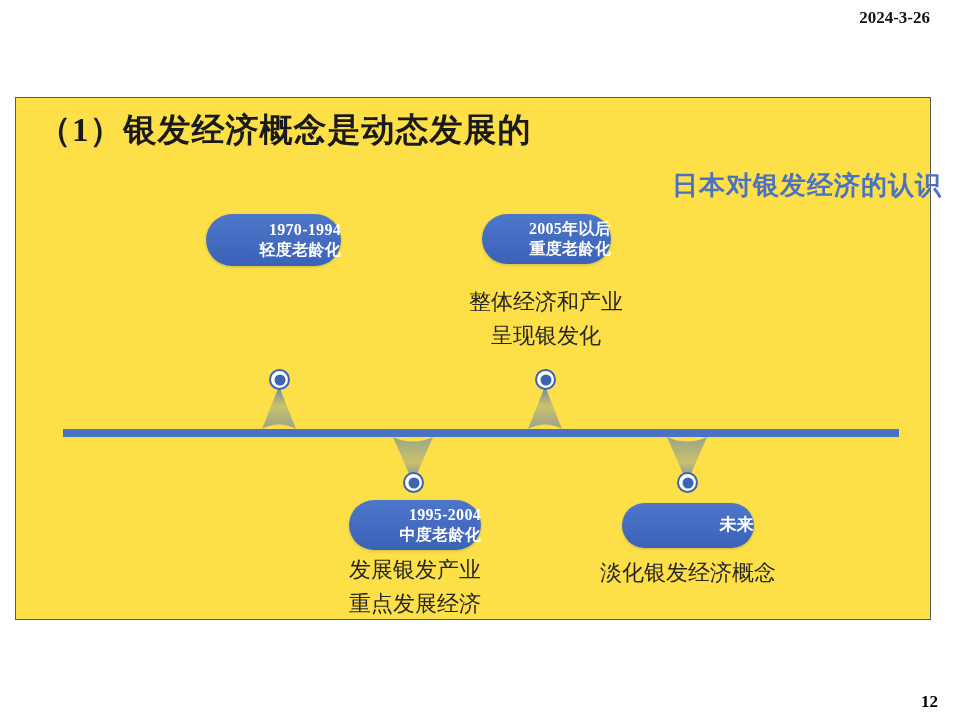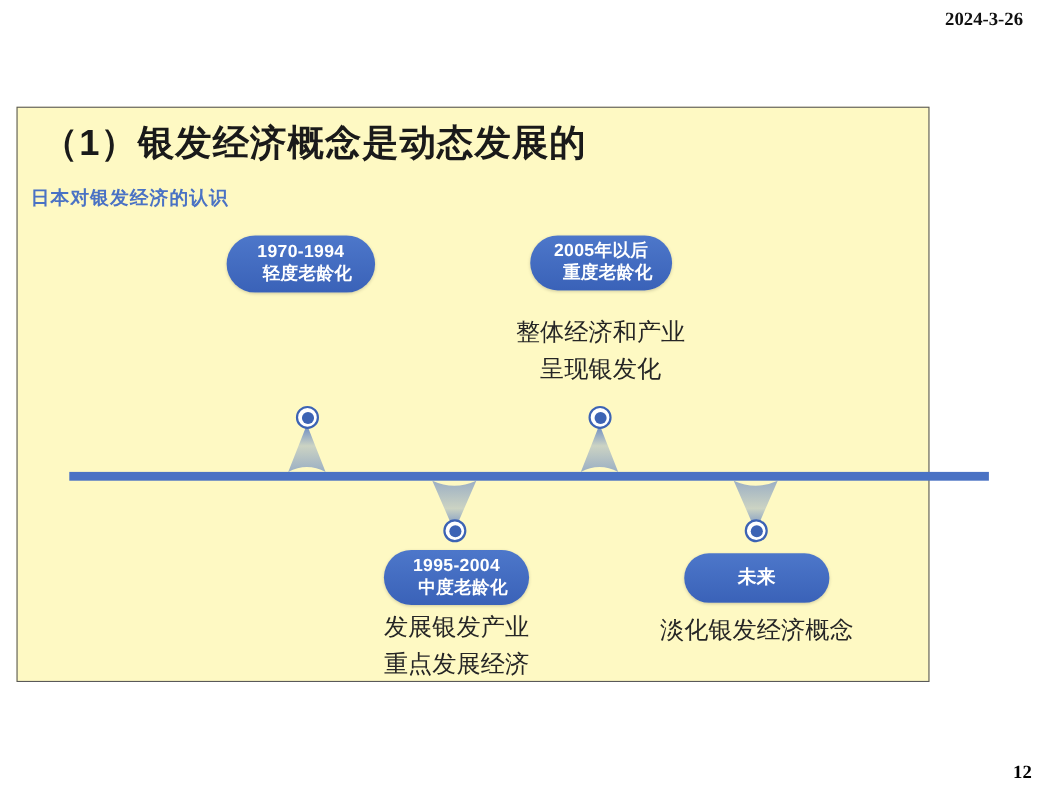--- a/index.html
+++ b/index.html
@@ -37,45 +37,46 @@
     font-weight: 700;
     color: #000000;
     font-family: "Liberation Serif", "DejaVu Serif", serif;
   }
 
   
   .content-frame {
     position: absolute;
     left: 15px;
     top: 97px;
-    width: 830px;
+    width: 916px;
     height: 523px;
     border: 1.4px solid #595959;
     box-sizing: border-box;
-    background: #fef9c3;
+    background: #fde047;
+    font-family: Liberation Serif, serif;
   }
 
   
   .slide-title {
     position: absolute;
     left: 22px;
     top: 10px;
     font-size: 33px;
     font-weight: 700;
     color: #1a1a1a;
     letter-spacing: 1px;
     white-space: nowrap;
   }
   .slide-subtitle {
     position: absolute;
     left: 0;
     right: 0;
     top: 70px;
-    text-align: left;
-    font-size: 17px;
+    text-align: right;
+    font-size: 26px;
     font-weight: 700;
     color: #4a72c4;
     letter-spacing: 1px;
   }
   .subtitle-shift {
     position: relative;
     left: 12px;
   }
 
   
@@ -130,21 +131,21 @@
   
   .badge {
     position: absolute;
     border-radius: 999px;
     background: linear-gradient(180deg, #4d77ca 0%, #3a62b8 100%);
     color: #ffffff;
     text-align: center;
     font-weight: 700;
     display: flex;
     flex-direction: column;
-    align-items: center;
+    align-items: flex-end;
     justify-content: center;
     box-shadow: 0 1px 3px rgba(0,0,0,0.18);
     line-height: 1.22;
   }
   .badge .badge-line-1 { font-size: 16px; letter-spacing: 0.3px; }
   .badge .badge-line-2 { font-size: 16px; letter-spacing: 0.3px; margin-left: 12px; }
   .badge.single .badge-line-1 { font-size: 17px; }
 
   
   .desc {

